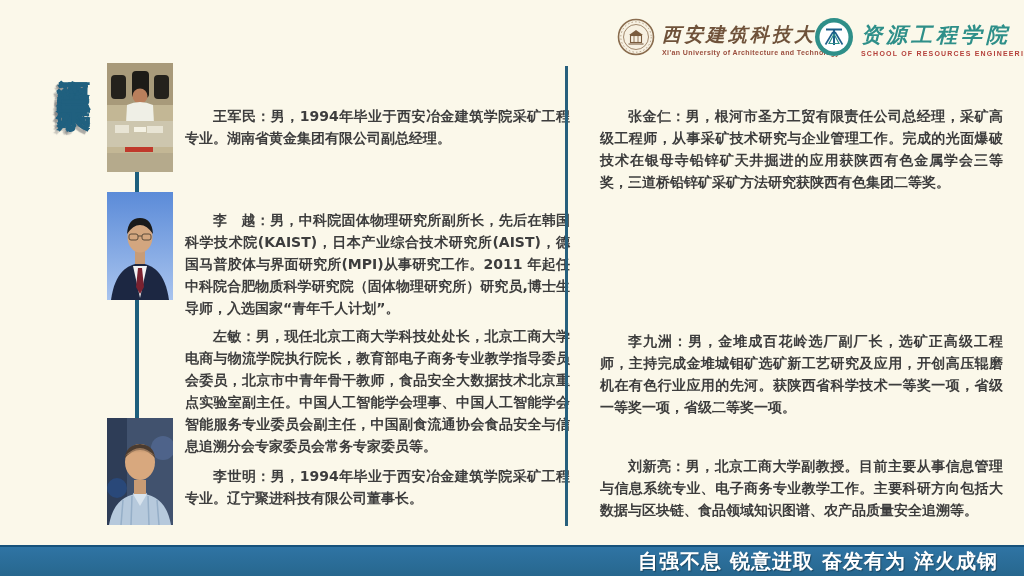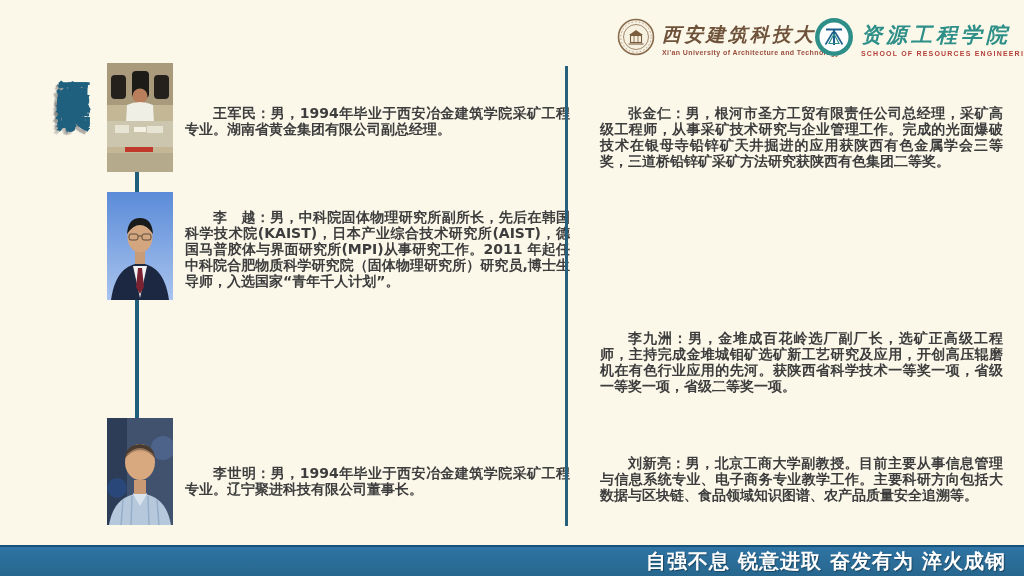--- a/index.html
+++ b/index.html
@@ -17,21 +17,21 @@
   }
 
   
   .photo{position:absolute;width:66px;z-index:2;display:block;}
   .photo svg{display:block;}
   .connector{position:absolute;left:135px;top:160px;width:4px;height:270px;background:#1D5F7D;z-index:1;}
 
   
   .bio{
     position:absolute;color:#3D3D3D;font-weight:bold;
-    font-size:14px;line-height:16px;text-align:justify;text-indent:2em;
+    font-size:14px;line-height:22px;text-align:justify;text-indent:2em;
     font-family:"DejaVu Sans","Liberation Sans",sans-serif;
   }
   .bio.left{left:185px;width:385px;}
   .bio.right{left:600px;width:403px;}
 
   
   .divider{position:absolute;left:565px;top:66px;width:3px;height:460px;background:#27607D;}
 
   
   .logo-group{position:absolute;display:flex;align-items:center;}
@@ -46,21 +46,21 @@
 
   
   .bottom-bar{
     position:absolute;left:0;top:545px;width:1024px;height:31px;
     background:linear-gradient(#2F74A4,#27678E);
     border-top:2px solid #17527B;box-sizing:border-box;
     display:flex;align-items:center;justify-content:flex-end;
   }
   .bottom-bar .motto{
     color:#FFFFFF;font-weight:bold;font-size:20px;letter-spacing:1px;
-    padding-right:18px;text-shadow:1px 1px 1px rgba(0,0,0,0.35);
+    padding-right:26px;text-shadow:1px 1px 1px rgba(0,0,0,0.35);
     font-family:"DejaVu Sans","Liberation Sans",sans-serif;
   }
 </style>
 </head>
 <body>
 
 <div class="slide">
 
   <div class="vtitle">资源工程学院校友代表展示</div>
 
@@ -116,20 +116,21 @@
       <path d="M26,76 L33,88 L40,76 L37,72 L29,72 Z" fill="#D9E4EE"></path>
       <rect x="27" y="62" width="12" height="14" fill="#C89B74"></rect>
       <ellipse cx="33" cy="44" rx="15" ry="18" fill="#D8A87E"></ellipse>
       <path d="M18,40 Q19,27 33,26 Q47,27 48,40 Q41,32 33,32 Q25,32 18,40 Z" fill="#4A3B30"></path>
       <path d="M18,38 Q26,30 33,30 Q40,30 48,38 Q42,34 33,34 Q24,34 18,38 Z" fill="#C99C74" opacity="0.6"></path>
     </svg>
   </span>
 
   <p class="bio left" style="top:91px;">王军民：男，1994年毕业于西安冶金建筑学院采矿工程专业。湖南省黄金集团有限公司副总经理。</p>
   <p class="bio left" style="top:195px;">李　越：男，中科院固体物理研究所副所长，先后在韩国科学技术院(KAIST)，日本产业综合技术研究所(AIST)，德国马普胶体与界面研究所(MPI)从事研究工作。2011 年起任中科院合肥物质科学研究院（固体物理研究所）研究员,博士生导师，入选国家“青年千人计划”。</p>
+  <p class="bio left" style="top:311px;">左敏：男，现任北京工商大学科技处处长，北京工商大学电商与物流学院执行院长，教育部电子商务专业教学指导委员会委员，北京市中青年骨干教师，食品安全大数据技术北京重点实验室副主任。中国人工智能学会理事、中国人工智能学会智能服务专业委员会副主任，中国副食流通协会食品安全与信息追溯分会专家委员会常务专家委员等。</p>
   <p class="bio left" style="top:451px;">李世明：男，1994年毕业于西安冶金建筑学院采矿工程专业。辽宁聚进科技有限公司董事长。</p>
 
   <div class="divider"></div>
 
   <div class="logo-group" style="left:617px;top:18px;">
     <span class="logo-circle">
       <svg width="38" height="38" viewBox="0 0 38 38">
         <circle cx="19" cy="19" r="17.5" fill="#F7F1E2" stroke="#8A6D4F" stroke-width="1.6"></circle>
         <circle cx="19" cy="19" r="12.5" fill="none" stroke="#8A6D4F" stroke-width="0.8"></circle>
         <circle cx="19" cy="19" r="15.2" fill="none" stroke="#8A6D4F" stroke-width="0.6" stroke-dasharray="1.5 2.2"></circle>

